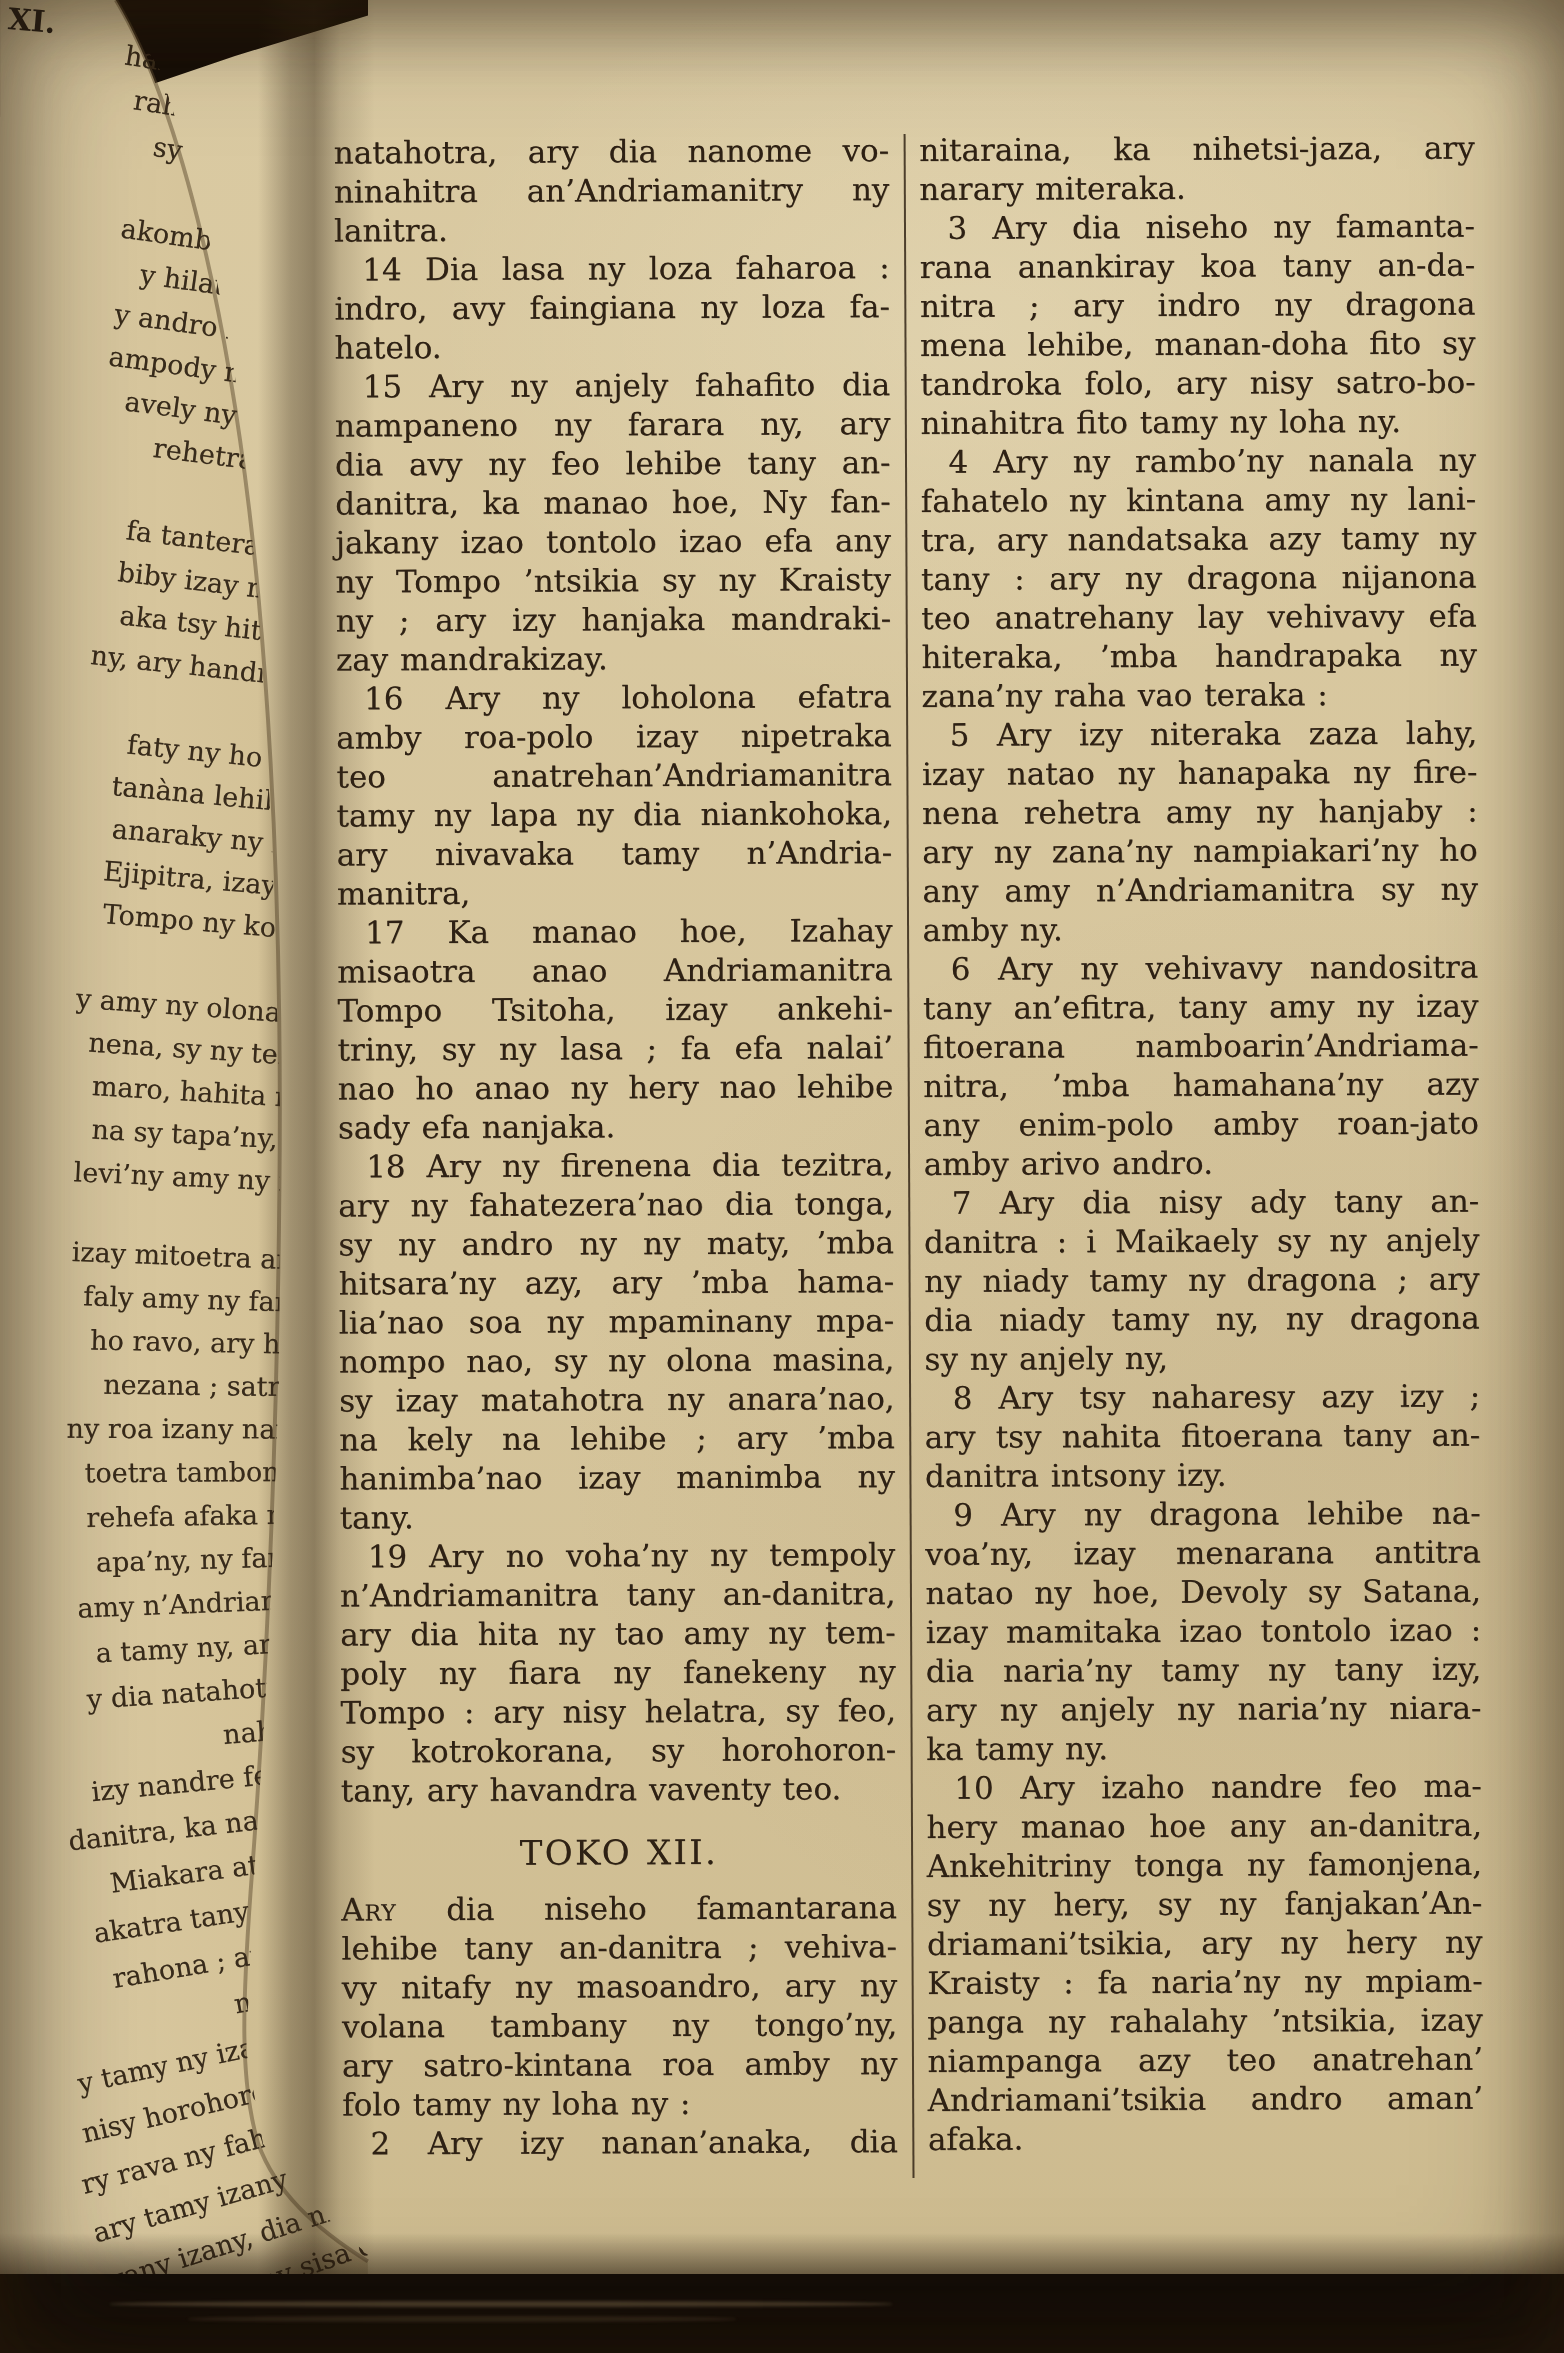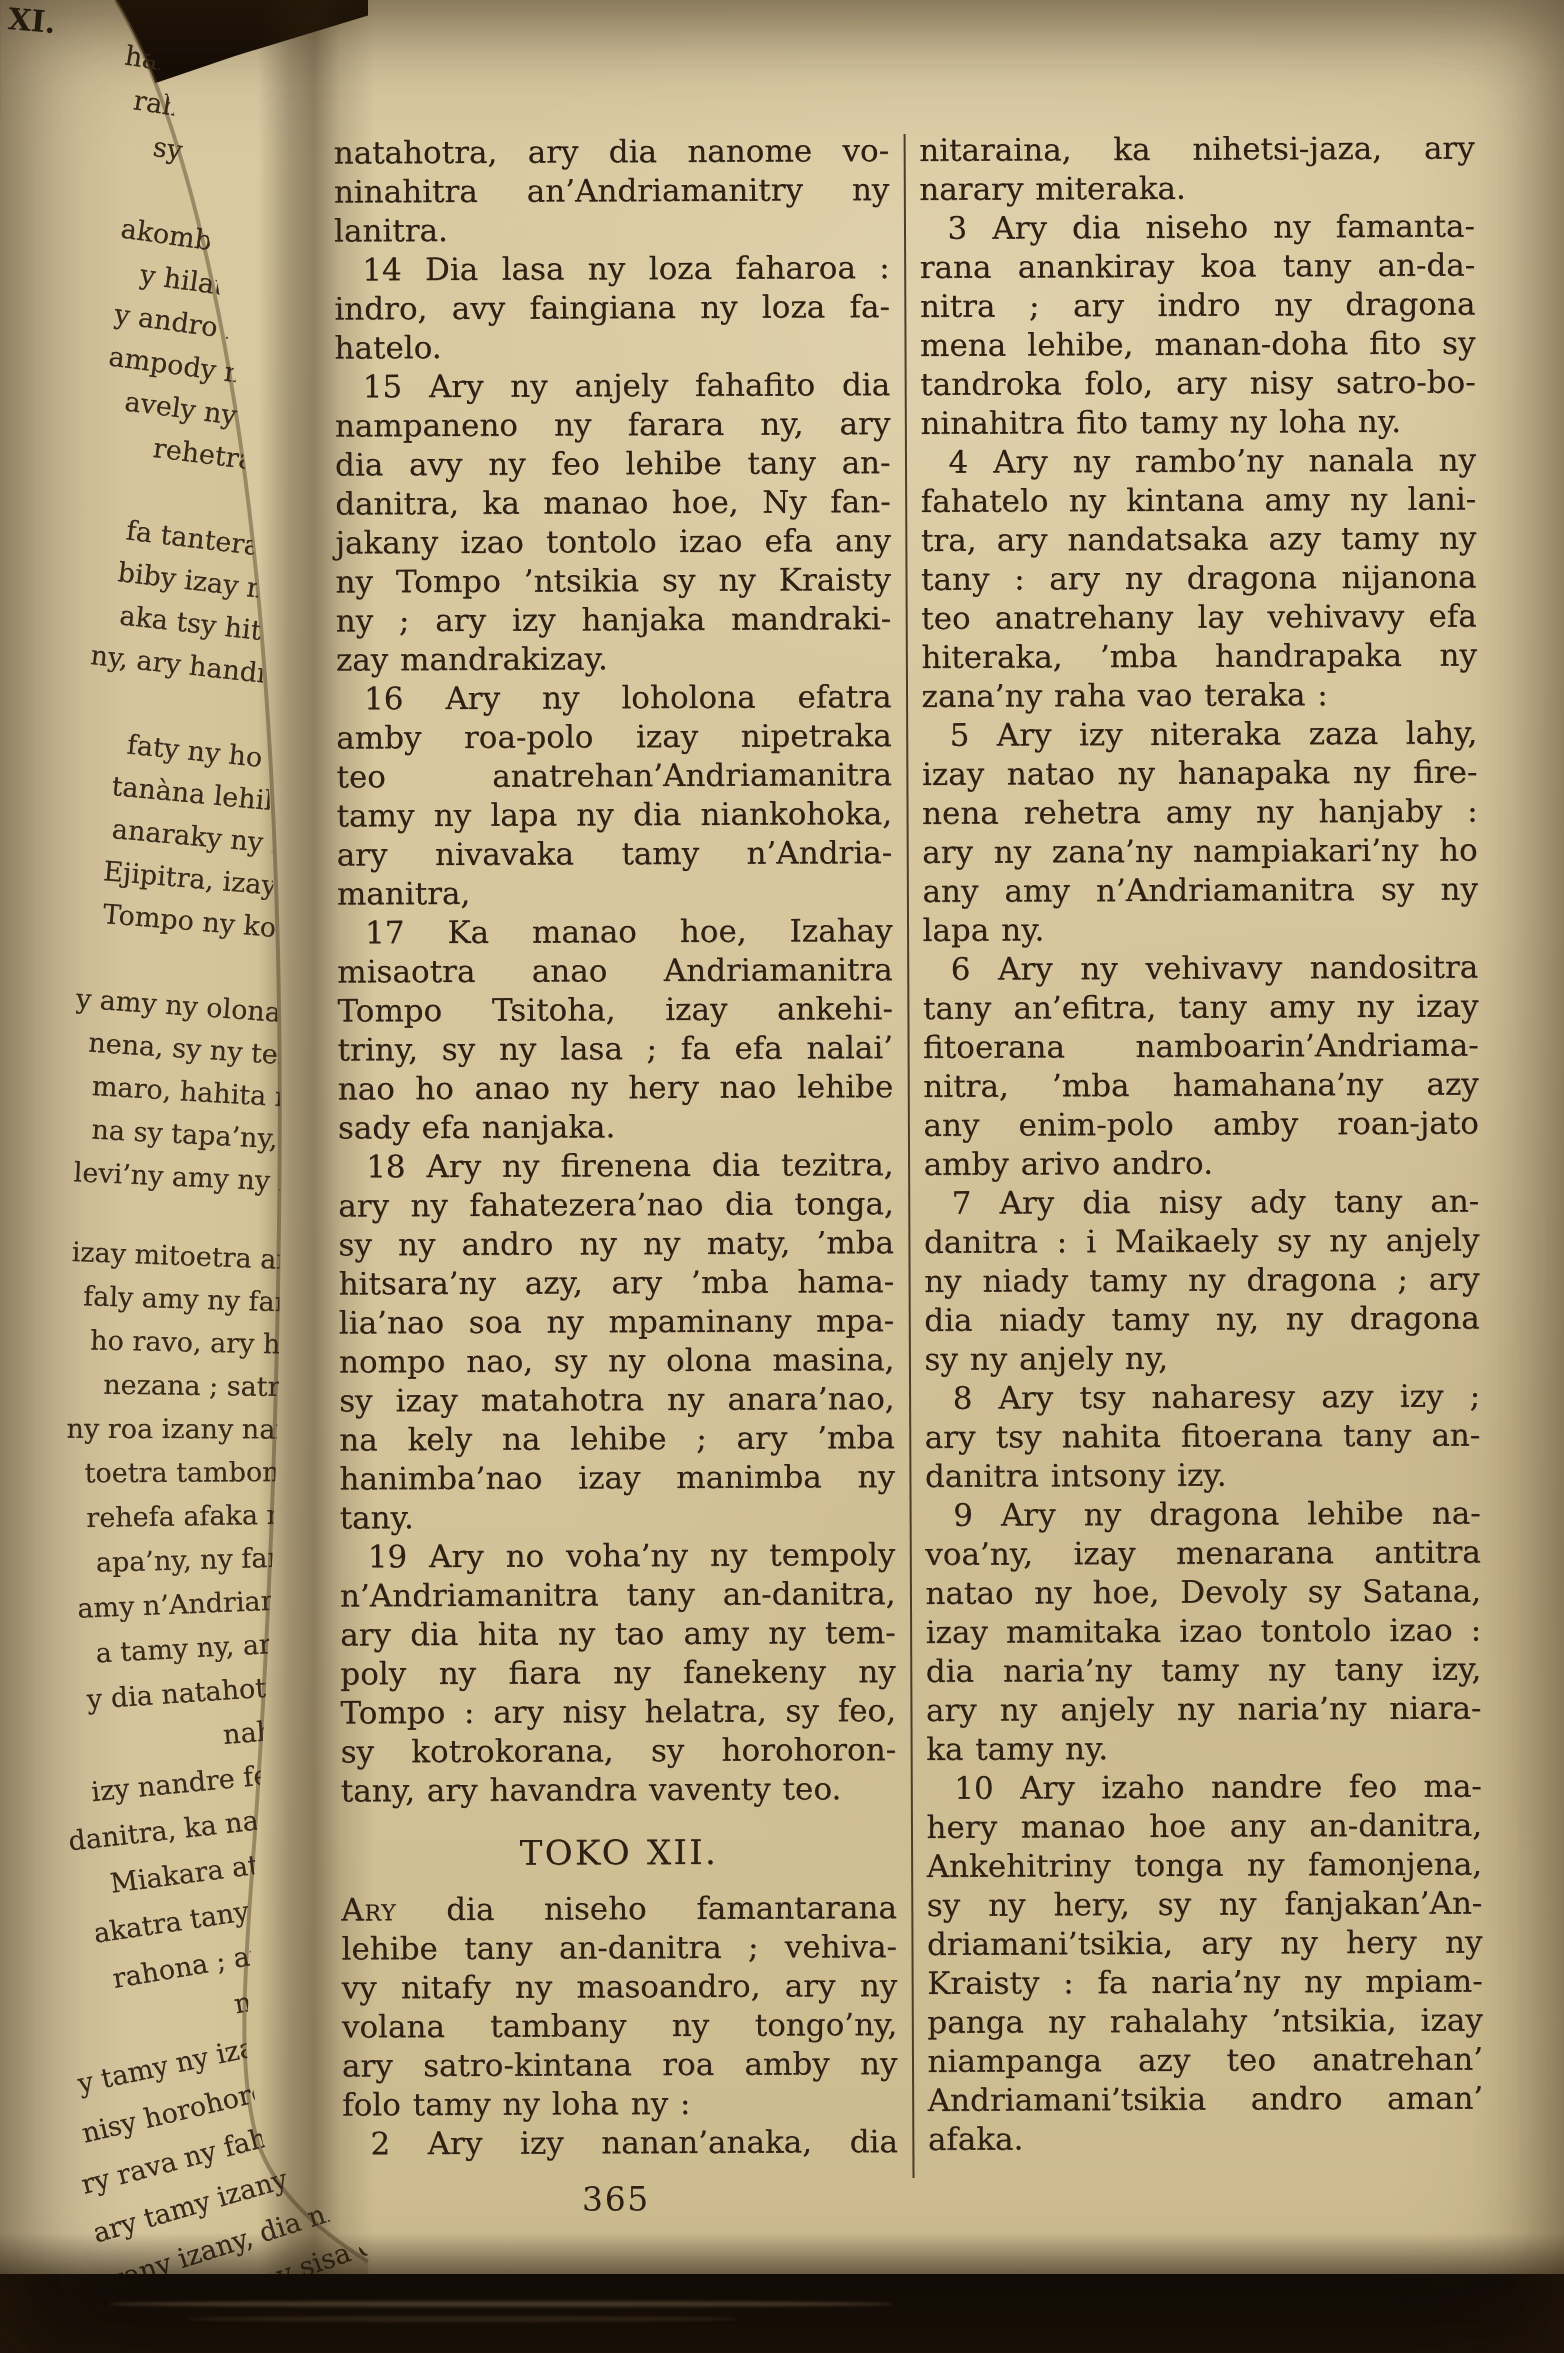--- a/index.html
+++ b/index.html
@@ -335,21 +335,21 @@
         <div class="line indent"><span class="lead"></span><span>5 Ary izy niteraka zaza lahy,</span></div>
 
         <div class="line"><span class="lead"></span><span>izay natao ny hanapaka ny fire-</span></div>
 
         <div class="line"><span class="lead"></span><span>nena rehetra amy ny hanjaby :</span></div>
 
         <div class="line"><span class="lead"></span><span>ary ny zana’ny nampiakari’ny ho</span></div>
 
         <div class="line"><span class="lead"></span><span>any amy n’Andriamanitra sy ny</span></div>
 
-        <div class="line end"><span class="lead"></span><span>lapa ny.</span></div>
+        <div class="line end"><span class="lead"></span><span>amby ny.</span></div>
 
         <div class="line indent"><span class="lead"></span><span>6 Ary ny vehivavy nandositra</span></div>
 
         <div class="line"><span class="lead"></span><span>tany an’efitra, tany amy ny izay</span></div>
 
         <div class="line"><span class="lead"></span><span>fitoerana namboarin’Andriama-</span></div>
 
         <div class="line"><span class="lead"></span><span>nitra, ’mba hamahana’ny azy</span></div>
 
         <div class="line"><span class="lead"></span><span>any enim-polo amby roan-jato</span></div>
@@ -402,21 +402,20 @@
 
         <div class="line"><span class="lead"></span><span>niampanga azy teo anatrehan’</span></div>
 
         <div class="line"><span class="lead"></span><span>Andriamani’tsikia andro aman’</span></div>
 
         <div class="line end"><span class="lead"></span><span>afaka.</span></div>
       </div>
     <div class="divider"></div>
   </div>
 
-  <div class="page-number">365</div>
 
   <div class="gutter"></div>
   <div class="bottom-fade"></div>
   <div class="bottom-dark">
     <div class="fore-edge"></div>
     <div class="fore-edge second"></div>
   </div>
   <div class="vignette"></div>
 
 </div>

